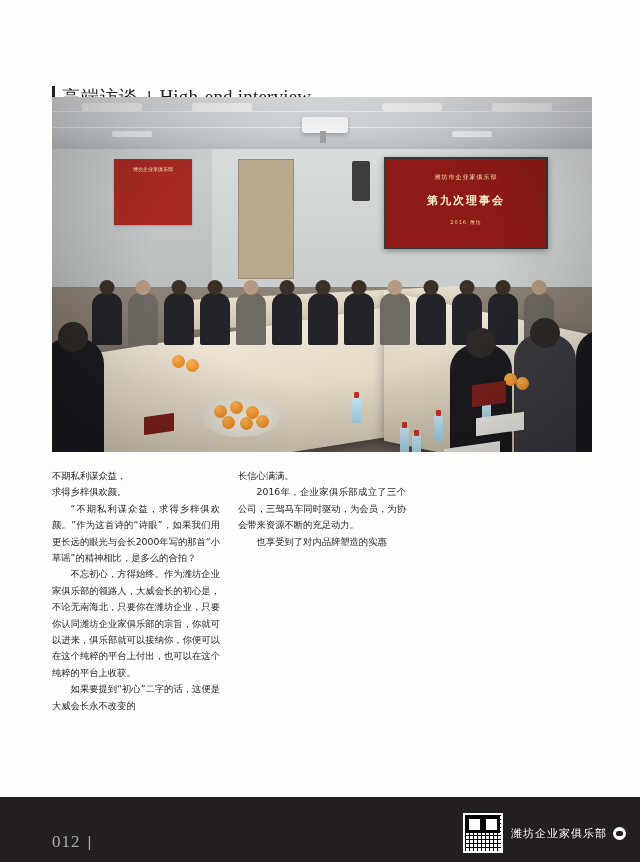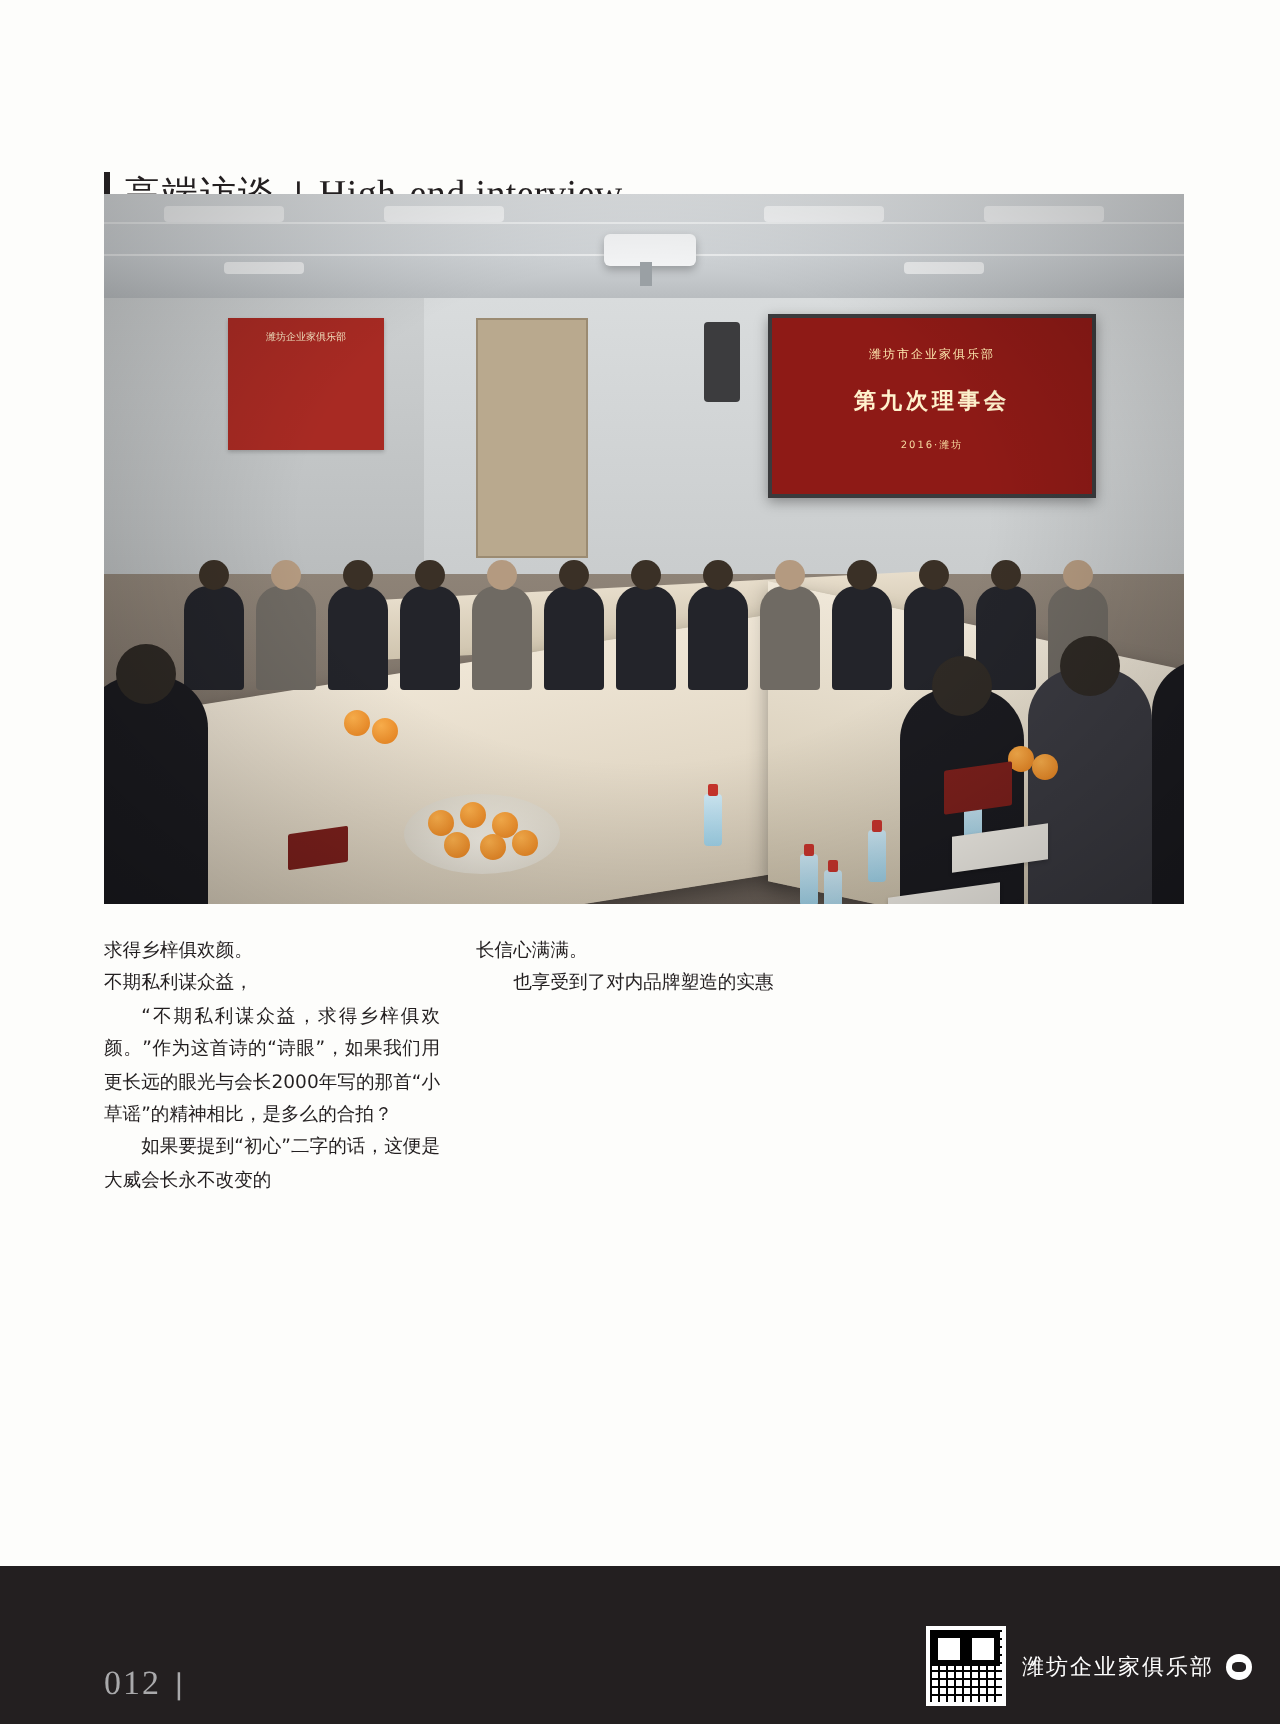--- a/index.html
+++ b/index.html
@@ -272,21 +272,21 @@
     background: #231f20;
     display: none;
   }
 
   
   .footer {
     position: absolute;
     left: 0;
     bottom: 0;
     width: 640px;
-    height: 79px;
+    height: 65px;
     background: #231f20;
   }
   .folio {
     position: absolute;
     left: 52px;
     bottom: 10px;
     display: flex;
     align-items: baseline;
     color: #ffffff;
   }
@@ -453,29 +453,31 @@
       <div class="redbook" style="left:420px;top:286px"></div>
       <div class="redbook" style="left:92px;top:318px;width:30px;height:18px"></div>
 
       <div class="photo-vig"></div>
     </div>
   </div>
 
   <div class="columns">
 
     <div class="col">
+      <p class="noindent">不期私利谋众益，</p>
       <p class="noindent">求得乡梓俱欢颜。</p>
-      <p class="noindent">不期私利谋众益，</p>
       <p>“不期私利谋众益，求得乡梓俱欢颜。”作为这首诗的“诗眼”，如果我们用更长远的眼光与会长2000年写的那首“小草谣”的精神相比，是多么的合拍？</p>
+      <p>不忘初心，方得始终。作为潍坊企业家俱乐部的领路人，大威会长的初心是，不论无南海北，只要你在潍坊企业，只要你认同潍坊企业家俱乐部的宗旨，你就可以进来，俱乐部就可以接纳你，你便可以在这个纯粹的平台上付出，也可以在这个纯粹的平台上收获。</p>
       <p>如果要提到“初心”二字的话，这便是大威会长永不改变的</p>
     </div>
 
 
     <div class="col">
       <p class="noindent">长信心满满。</p>
+      <p>2016年，企业家俱乐部成立了三个公司，三驾马车同时驱动，为会员，为协会带来资源不断的充足动力。</p>
       <p>也享受到了对内品牌塑造的实惠</p>
     </div>
 
   </div>
 
   <div class="footer">
     <div class="folio">
       <span class="folio-num">012</span>
       <span class="folio-bar">|</span>
     </div>

